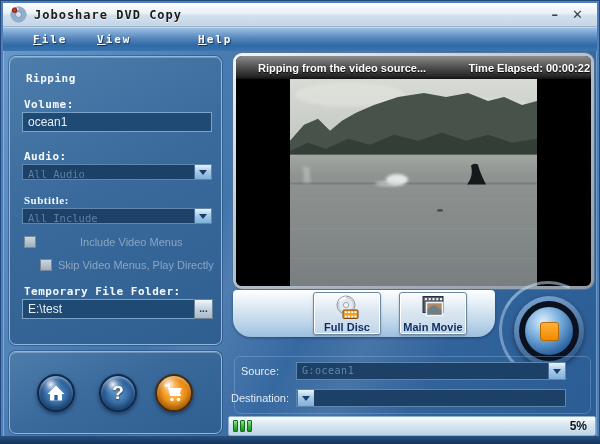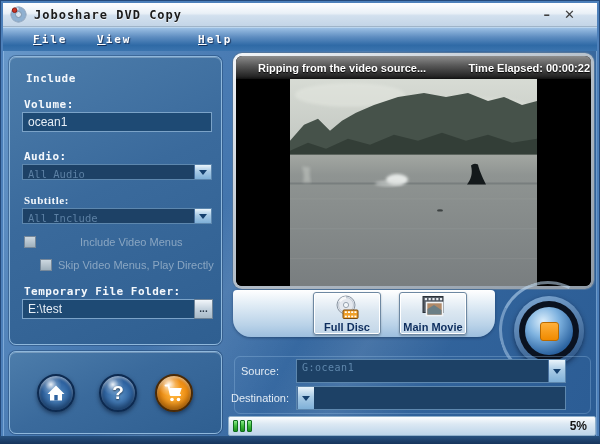--- a/index.html
+++ b/index.html
@@ -11,21 +11,21 @@
       linear-gradient(120deg, transparent 40%, rgba(255,255,255,.09) 46%, transparent 58%, rgba(255,255,255,.10) 66%, transparent 76%),
       linear-gradient(118deg,#6b9bcc 0%,#4a7cb4 30%,#35679f 60%,#2b5c94 100%);
     box-shadow: inset 0 0 0 1px #24497a, inset 0 0 0 3px #4d80ba, inset 0 0 0 4px rgba(160,200,240,.55);
   }
 
   
   .titlebar{
     position:absolute; left:3px; top:3px; width:594px; height:24px;
     background:linear-gradient(#ffffff,#e9f0f7 45%,#d2e0ee 55%,#c3d5e7);
     border-bottom:1px solid #9fb4c8;
-    display:flex; align-items:center; padding:0 22px 0 7px;
+    display:flex; align-items:center; padding:0 14px 0 7px;
   }
   .app-icon{ width:17px; height:17px; margin-right:7px; flex:0 0 auto; }
   .title-text{ font:bold 12px "DejaVu Sans Mono", monospace; color:#1b1b1b; letter-spacing:1px; text-shadow:0 1px 0 rgba(255,255,255,.8); }
   .win-controls{ margin-left:auto; display:flex; gap:14px; align-items:center; }
   .win-btn{ font:bold 13px "DejaVu Sans", sans-serif; color:#3f3f3f; cursor:default; line-height:1; }
 
   
   .menubar{
     position:absolute; left:3px; top:27px; width:594px; height:24px;
     background:linear-gradient(#9cc0e4 0%,#5d8cc0 40%,#2f6aa6 75%,#3b74ae 100%);
@@ -171,21 +171,21 @@
   }
 
   
   .io-border{
     position:absolute; left:234px; top:356px; width:357px; height:58px;
     border:1px solid rgba(150,190,225,.35); border-radius:6px;
   }
   .io-row{ position:absolute; left:230px; width:336px; height:20px; display:flex; align-items:center; }
   .row-source{ top:361px; } .row-dest{ top:388px; }
   .io-label{ width:60px; text-align:center; margin-right:6px; font:11px "Liberation Sans", sans-serif; color:#e2ebf4; }
-  .io-select{ position:relative; flex:1; height:24px; }
+  .io-select{ position:relative; flex:1; height:18px; }
   .io-select .val{ font:10px "DejaVu Sans Mono", monospace; letter-spacing:.5px; color:#5f87ac; line-height:16px; }
 
   
   .statusbar{
     position:absolute; left:228px; top:416px; width:368px; height:20px;
     background:linear-gradient(#fbfdfe,#dbe8f3 40%,#bdd5ea);
     border:1px solid #8fb0cc; border-radius:2px;
     display:flex; align-items:center; justify-content:space-between; padding:0 8px 0 4px;
   }
   .blocks{ display:flex; gap:2px; }
@@ -218,21 +218,21 @@
     </span>
   </div>
 
   <div class="menubar">
     <span class="menu-item menu-file"><u>F</u>ile</span>
     <span class="menu-item menu-view"><u>V</u>iew</span>
     <span class="menu-item menu-help"><u>H</u>elp</span>
   </div>
 
   <div class="panel settings-panel">
-    <span class="mono-label lbl-setting">Include</span>
+    <span class="mono-label lbl-setting">Ripping</span>
 
     <span class="mono-label lbl-volume">Volume:</span>
     <input class="text-input volume-input" value="ocean1" style="">
 
     <span class="mono-label lbl-audio">Audio:</span>
     <div class="select sel-audio">
       <span class="val">All Audio</span>
       <span class="arrow-btn">
           <i class="tri"></i>
         </span>

